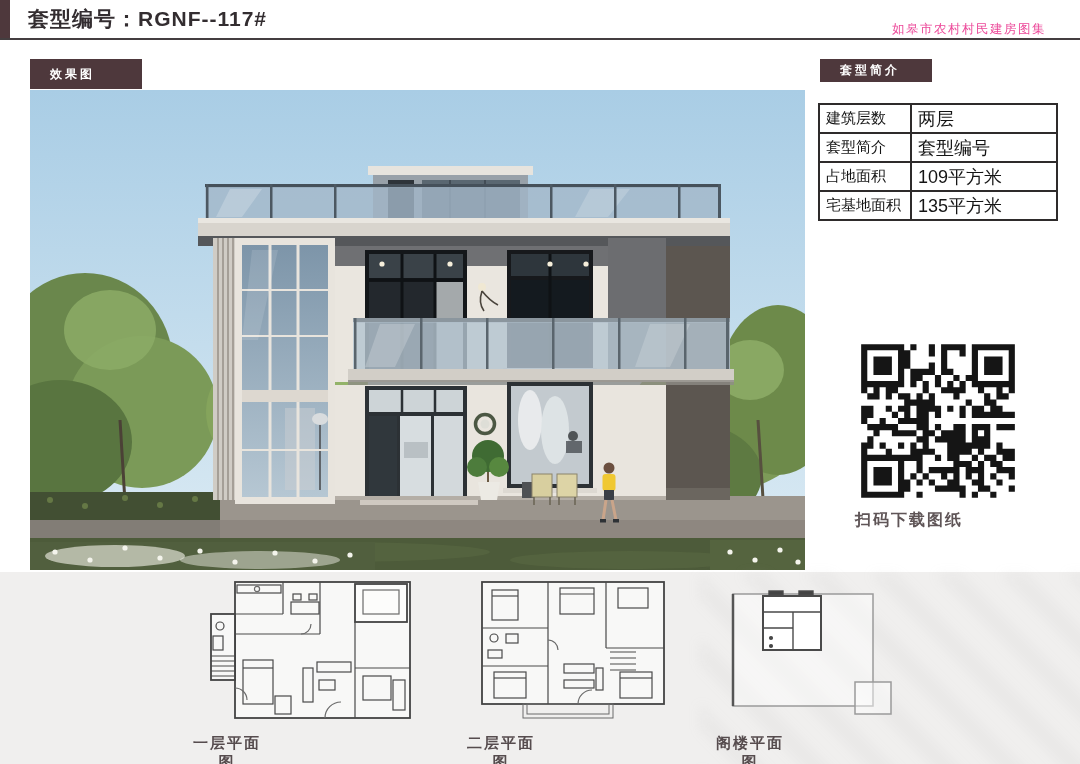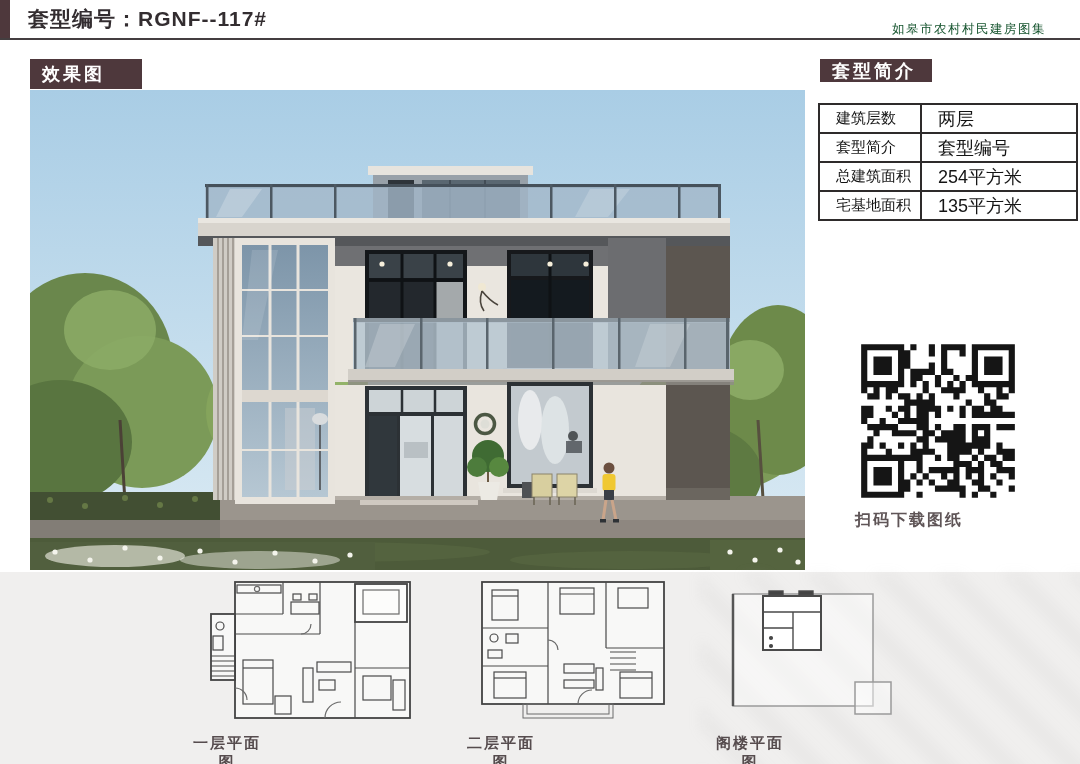--- a/index.html
+++ b/index.html
@@ -4,34 +4,34 @@
 <style>
   :root{ --accent:#4e383c; --ink:#332d30; --capink:#564c4e; }
   html,body{margin:0;padding:0;}
   body{
     width:1080px;height:764px;position:relative;overflow:hidden;
     background:#ffffff;font-family:"Liberation Sans","DejaVu Sans",sans-serif;
   }
   
   .hdr-bar{position:absolute;left:0;top:0;width:10px;height:38px;background:var(--accent);}
   .hdr-title{position:absolute;left:28px;top:5px;font-size:21px;font-weight:bold;color:var(--ink);letter-spacing:1px;}
-  .hdr-note{position:absolute;right:34px;top:21px;font-size:12.5px;color:#14532d;letter-spacing:1.5px;}
+  .hdr-note{position:absolute;right:34px;top:21px;font-size:12.5px;color:#ec4899;letter-spacing:1.5px;}
   .hdr-rule{position:absolute;left:0;top:38px;width:1080px;height:2px;background:#443e40;}
   
   .chip{position:absolute;background:var(--accent);color:#fff;font-weight:bold;
-        font-size:18px;letter-spacing:3px;display:flex;align-items:center;padding-left:12px;box-sizing:border-box;}
+        font-size:12px;letter-spacing:3px;display:flex;align-items:center;padding-left:20px;box-sizing:border-box;}
   #chip-render{left:30px;top:59px;width:112px;height:30px;}
   #chip-intro{left:820px;top:59px;width:112px;height:23px;}
   #chip-plan{left:38px;top:584px;width:104px;height:29px;}
   
   .photo{position:absolute;left:30px;top:90px;width:775px;height:480px;}
   
   .intro-table{position:absolute;left:818px;top:103px;border-collapse:collapse;}
   .intro-table td{border:2px solid #2e2b2b;height:27px;font-size:15px;color:#141414;
-                  padding:0 0 0 16px;background:#fff;}
+                  padding:0 0 0 6px;background:#fff;}
   .intro-table td.k{width:84px;}
   .intro-table td.v{width:138px;font-size:18px;}
   
   .qr-wrap{position:absolute;left:855px;top:338px;width:166px;height:166px;background:#fff;}
   .qr-cap{position:absolute;left:855px;top:510px;width:166px;text-align:left;
           font-size:16px;font-weight:bold;color:#5f5557;letter-spacing:2px;}
   
   .plans-bg{position:absolute;left:0;top:572px;width:1080px;height:192px;background:#f0efee;}
   .plans-bg .wm{position:absolute;right:-40px;bottom:-30px;width:420px;height:220px;
       background:repeating-linear-gradient(45deg,rgba(180,180,180,0.10) 0 18px,rgba(255,255,255,0) 18px 46px);
@@ -279,22 +279,22 @@
   <tbody>
     <tr>
         <td class="k">建筑层数</td>
         <td class="v">两层</td>
       </tr>
     <tr>
         <td class="k">套型简介</td>
         <td class="v">套型编号</td>
       </tr>
     <tr>
-        <td class="k">总建筑面积</td>
-        <td class="v">254平方米</td>
+        <td class="k">占地面积</td>
+        <td class="v">109平方米</td>
       </tr>
     <tr>
         <td class="k">宅基地面积</td>
         <td class="v">135平方米</td>
       </tr>
   </tbody>
 </table>
 
 <div class="qr-wrap">
   <svg id="qr" width="166" height="166" viewBox="-6 -6 162 162">

